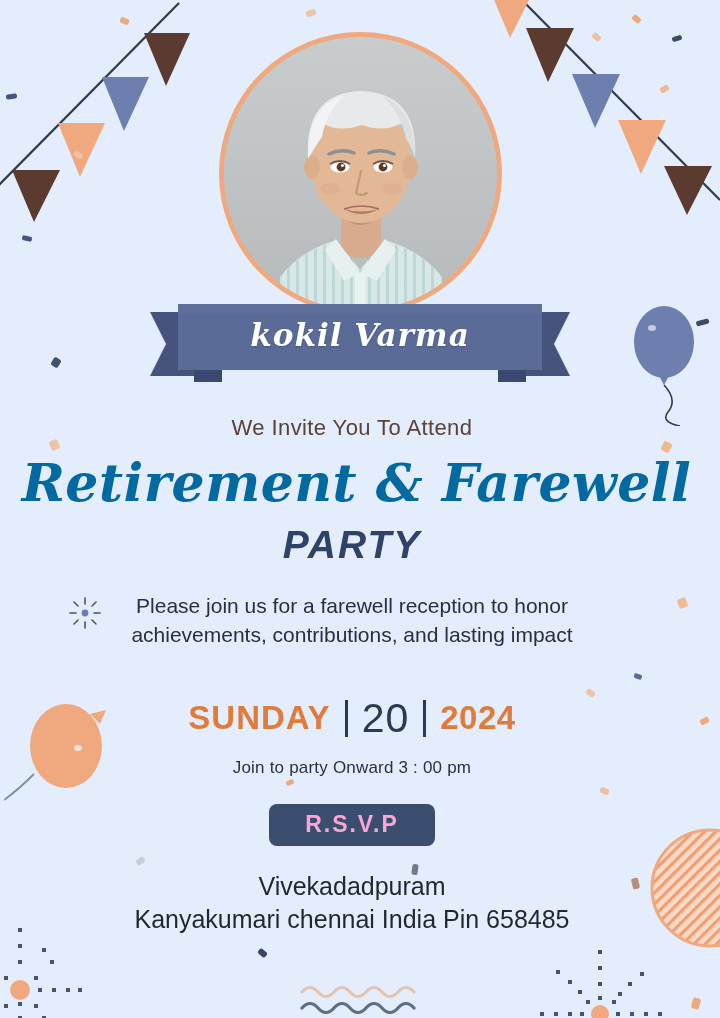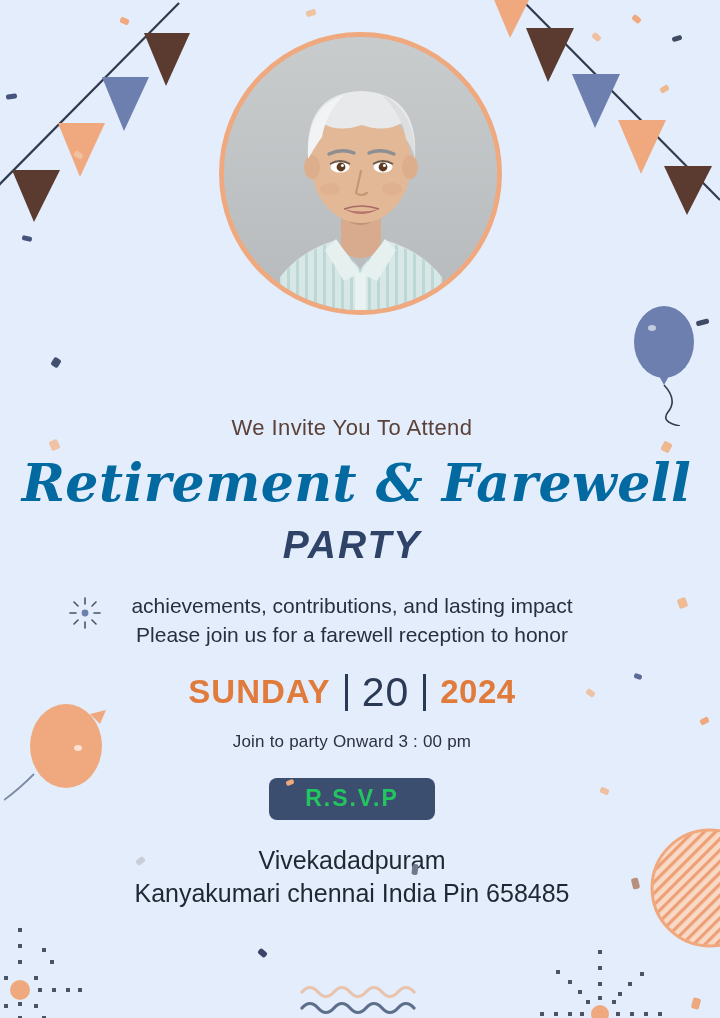--- a/index.html
+++ b/index.html
@@ -103,21 +103,21 @@
   .desc{
     margin-top:25px;
     font-size:21px;
     color:#26303f;
     line-height:1.35;
     padding:0 60px;
   }
   .desc div{ white-space:nowrap; }
 
   .date-row{
-    margin-top:20px;
+    margin-top:46px;
     display:flex; align-items:center; justify-content:center;
     gap:14px;
   }
   .date-day{
     font-size:33px; font-weight:600; color:#e07b3c; letter-spacing:1px;
   }
   .date-sep{
     display:inline-block;
     width:3px; height:37px;
     background:#2b3a54;
@@ -136,21 +136,21 @@
     letter-spacing:.2px;
     text-align:center;
   }
 
   .rsvp{
     margin:26px auto 0;
     width:166px; height:42px;
     background:#3c4e70;
     border-radius:8px;
     display:flex; align-items:center; justify-content:center;
-    color:#22c55e;
+    color:#f9a8d4;
     font-size:23px;
     font-weight:600;
     letter-spacing:2px;
   }
 
   .addr{
     margin-top:24px;
     color:#1f2733;
     line-height:1.32;
   }
@@ -242,32 +242,47 @@
       <path d="M137 134 L132 156 Q137 160 143 156" stroke="#c59874" stroke-width="2.2" fill="none" stroke-linecap="round"></path>
 
       <path d="M120 172 Q137 182 155 172 Q137 177 120 172 Z" fill="#b9766d"></path>
       <path d="M120 172 Q137 166 155 172" stroke="#a86a62" stroke-width="1.6" fill="none"></path>
 
       <ellipse cx="106" cy="152" rx="10" ry="6" fill="#dba98a" opacity=".5"></ellipse>
       <ellipse cx="168" cy="152" rx="10" ry="6" fill="#dba98a" opacity=".5"></ellipse>
     </svg>
   </div>
 
+  <div class="ribbon">
+    <svg width="420" height="86" viewBox="0 0 420 86" style="position:absolute;left:0;top:0;">
+
+      <polygon points="0,10 44,10 44,74 0,74 16,42" fill="#46537c"></polygon>
+
+      <polygon points="420,10 376,10 376,74 420,74 404,42" fill="#46537c"></polygon>
+
+      <polygon points="44,66 72,66 72,80 44,80" fill="#3b4870"></polygon>
+      <polygon points="376,66 348,66 348,80 376,80" fill="#3b4870"></polygon>
+
+      <rect x="28" y="2" width="364" height="66" fill="#5a6b97"></rect>
+      <rect x="28" y="2" width="364" height="10" fill="#63739d" opacity=".55"></rect>
+    </svg>
+    <div class="ribbon-name">kokil Varma</div>
+  </div>
 
   <div class="content">
 
     <div class="invite-line">We Invite You To Attend</div>
 
     <div class="title-script">Retirement &amp; Farewell</div>
 
     <div class="title-party">PARTY</div>
 
     <div class="desc">
+      <div>Please join us for a farewell reception to honor</div>
       <div>achievements, contributions, and lasting impact</div>
-      <div>Please join us for a farewell reception to honor</div>
     </div>
 
     <div class="date-row">
       <span class="date-day">SUNDAY</span>
       <span class="date-sep"></span>
       <span class="date-num">20</span>
       <span class="date-sep"></span>
       <span class="date-year">2024</span>
     </div>
 

